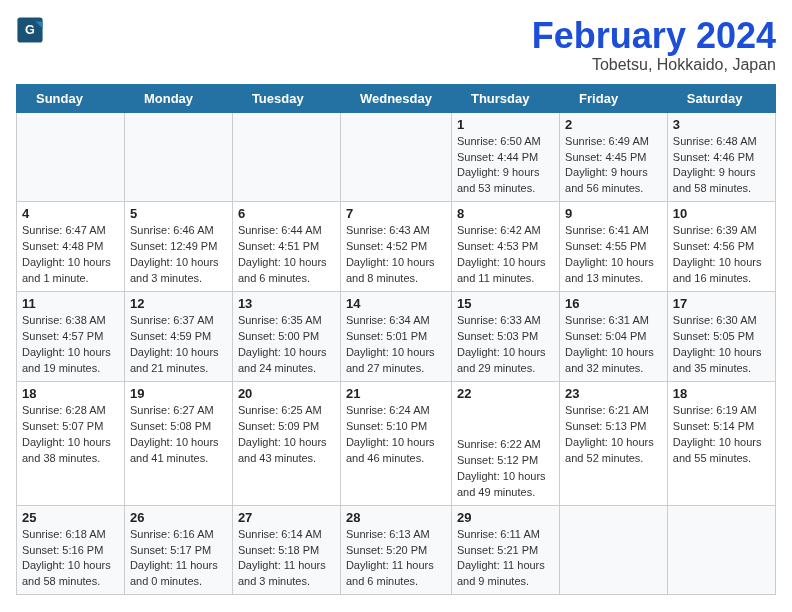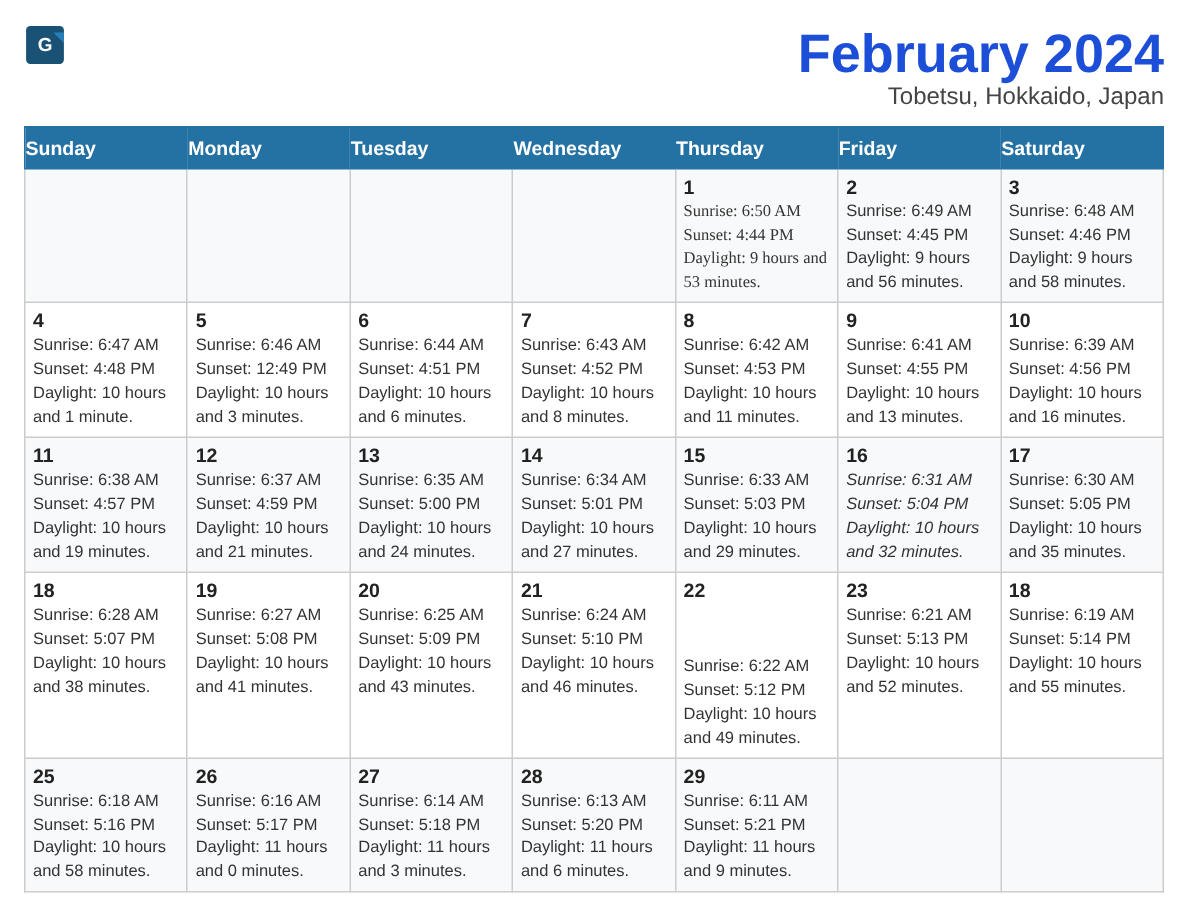--- a/index.html
+++ b/index.html
@@ -48,21 +48,21 @@
       color: #444;
     }
     table {
       width: 100%;
       border-collapse: collapse;
       font-size: 11.5px;
     }
     thead tr th {
       background: #2471a3;
       color: #fff;
-      padding: 6px 0;
+      padding: 6px 19px;
       text-align: left;
       font-weight: bold;
       font-size: 13px;
       border: 1px solid #2471a3;
     }
     tbody tr td {
       border: 1px solid #ccc;
       vertical-align: top;
       padding: 4px 5px;
       width: calc(100% / 7);
@@ -120,21 +120,21 @@
       </tr>
   </thead>
   <tbody id="calendar-body">
   <tr>
         <td class="empty-cell"></td>
         <td class="empty-cell"></td>
         <td class="empty-cell"></td>
         <td class="empty-cell"></td>
         <td>
           <div class="day-number">1</div>
-          <div class="day-info" style="white-space: pre-line; font-family: Liberation Serif, serif;">Sunrise: 6:50 AM
+          <div class="day-info" style="white-space: pre-line;">Sunrise: 6:50 AM
 Sunset: 4:44 PM
 Daylight: 9 hours and 53 minutes.</div>
         </td>
         <td>
           <div class="day-number">2</div>
           <div class="day-info" style="white-space: pre-line;">Sunrise: 6:49 AM
 Sunset: 4:45 PM
 Daylight: 9 hours and 56 minutes.</div>
         </td>
         <td>
@@ -214,21 +214,21 @@
 Daylight: 10 hours and 27 minutes.</div>
         </td>
         <td>
           <div class="day-number">15</div>
           <div class="day-info" style="white-space: pre-line;">Sunrise: 6:33 AM
 Sunset: 5:03 PM
 Daylight: 10 hours and 29 minutes.</div>
         </td>
         <td>
           <div class="day-number">16</div>
-          <div class="day-info" style="white-space: pre-line; font-style: italic;">Sunrise: 6:31 AM
+          <div class="day-info" style="white-space: pre-line;">Sunrise: 6:31 AM
 Sunset: 5:04 PM
 Daylight: 10 hours and 32 minutes.</div>
         </td>
         <td>
           <div class="day-number">17</div>
           <div class="day-info" style="white-space: pre-line;">Sunrise: 6:30 AM
 Sunset: 5:05 PM
 Daylight: 10 hours and 35 minutes.</div>
         </td>
       </tr>

